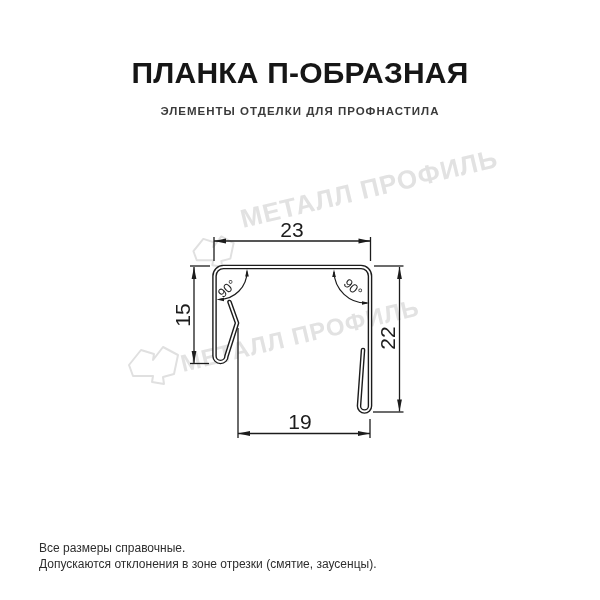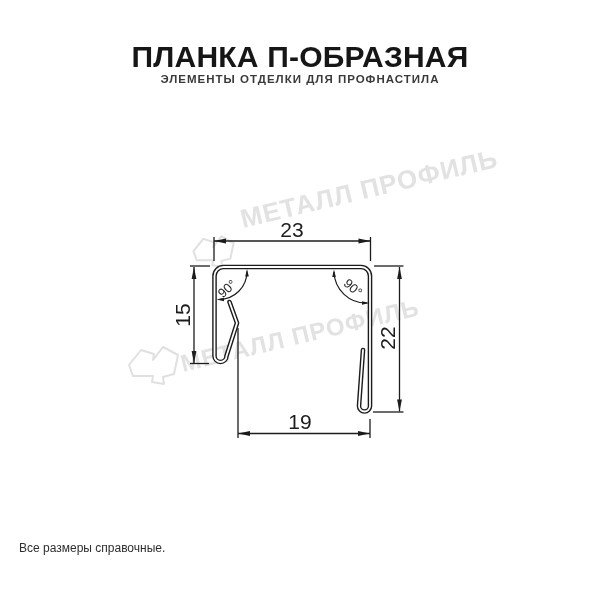--- a/index.html
+++ b/index.html
@@ -1,21 +1,21 @@
 <!DOCTYPE html>
 <html><head>
 <meta charset="utf-8">
 <style>
   html,body{margin:0;padding:0;background:#fff;}
   .page{position:relative;width:600px;height:600px;background:#fff;overflow:hidden;
         font-family:"Liberation Sans", sans-serif;}
-  .header{position:absolute;top:40px;left:0;width:600px;text-align:center;}
+  .header{position:absolute;top:56px;left:0;width:600px;text-align:center;}
   .title{font-size:30px;line-height:33px;font-weight:bold;color:#161616;letter-spacing:.2px;}
-  .subtitle{margin-top:0;font-size:11.5px;font-weight:bold;color:#3a3a3a;letter-spacing:1px;}
-  .footer{position:absolute;left:19px;top:541px;font-size:12px;line-height:15.5px;color:#2e2e2e;}
+  .subtitle{margin-top:16px;font-size:11.5px;font-weight:bold;color:#3a3a3a;letter-spacing:1px;}
+  .footer{position:absolute;left:39px;top:541px;font-size:12px;line-height:15.5px;color:#2e2e2e;}
   svg{position:absolute;left:0;top:0;}
   .dimtxt{font-size:21px;fill:#1c1c1c;}
   .angtxt{font-size:13px;fill:#1c1c1c;}
   .wmtxt{font-weight:bold;fill:#e2e2e2;letter-spacing:1px;}
 </style>
 </head>
 <body>
 
 <div class="page">
 
@@ -88,15 +88,16 @@
     <g>
       <path d="M334,272 A32,32 0 0 0 367,303" fill="none" stroke="#1c1c1c" stroke-width="1.2"></path>
       <path d="M334,269.5 L332.2,277 L335.8,277 Z" fill="#1c1c1c"></path>
       <path d="M369.5,303 L362,301.2 L362,304.8 Z" fill="#1c1c1c"></path>
       <text class="angtxt" x="350" y="291" text-anchor="middle" transform="rotate(42 350 291)">90°</text>
     </g>
   </svg>
 
   <div class="footer">
     <div>Все размеры справочные.</div>
+    <div>Допускаются отклонения в зоне отрезки (смятие, заусенцы).</div>
   </div>
 
 </div>
 
 </body></html>

